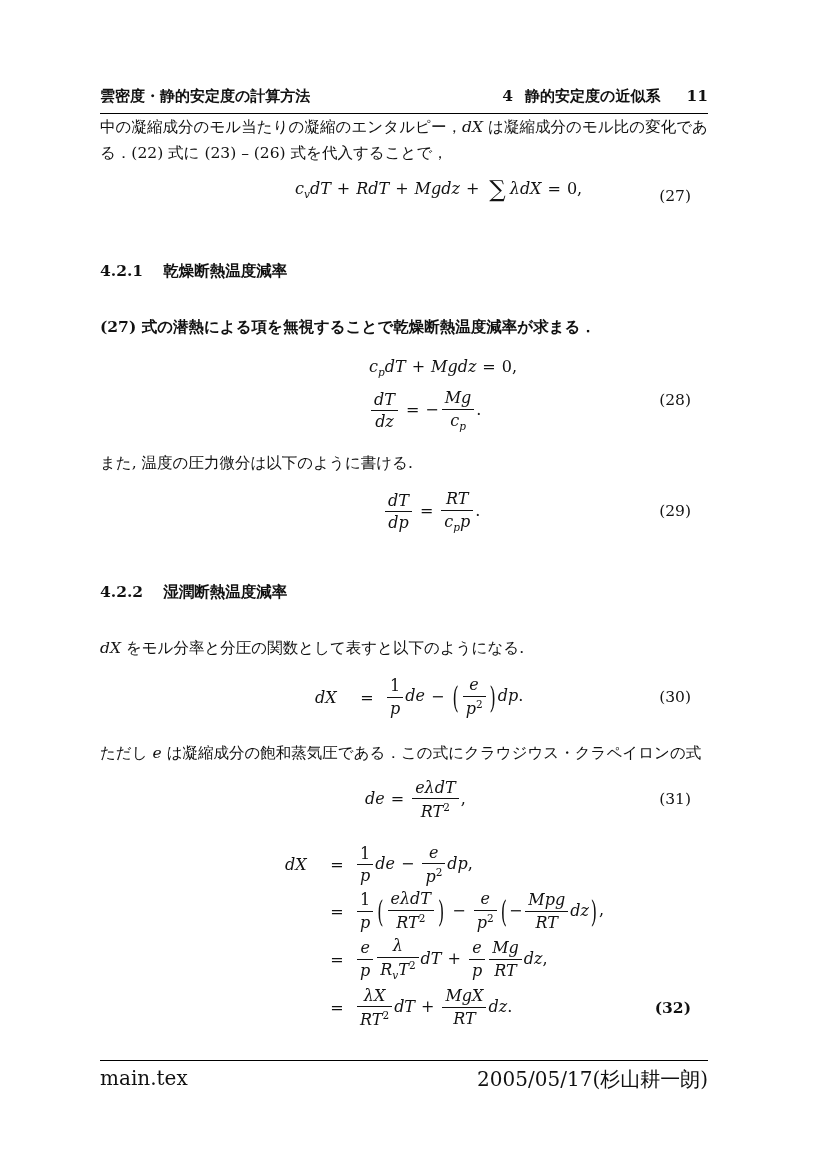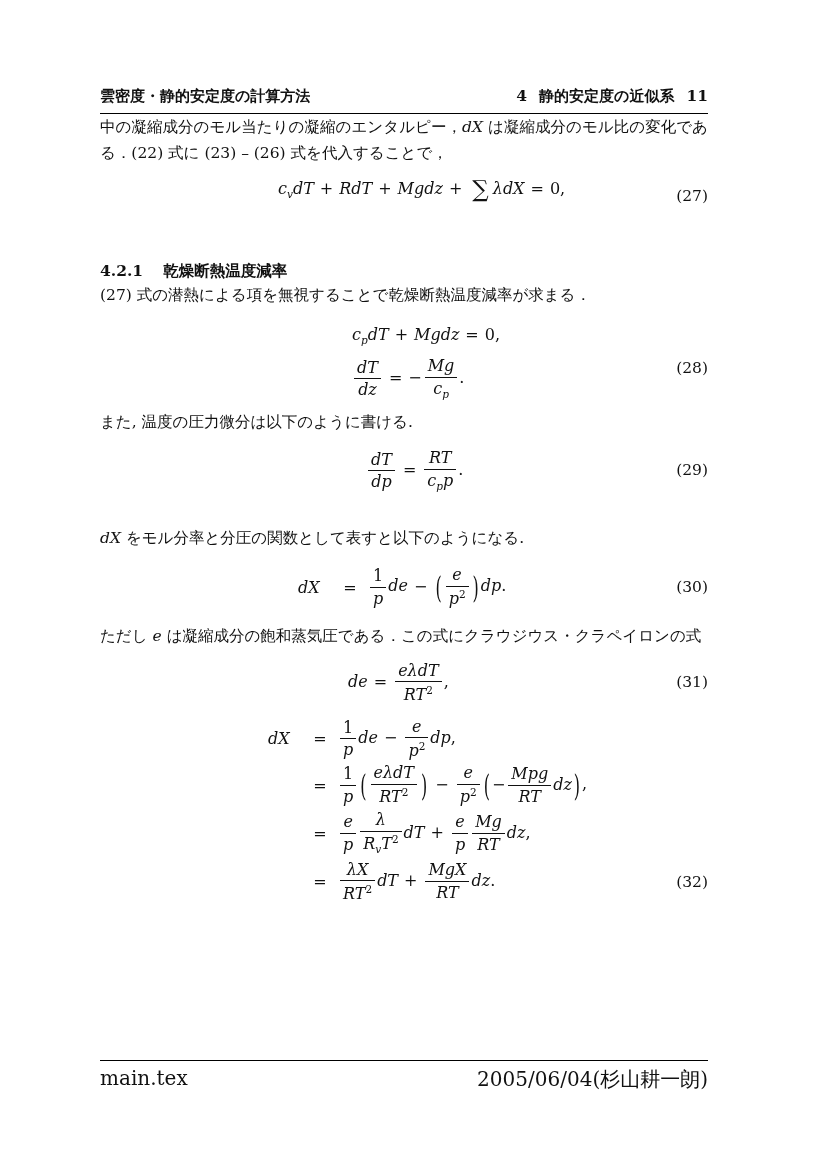--- a/index.html
+++ b/index.html
@@ -13,21 +13,21 @@
 
   
   .header{
     display:flex;justify-content:space-between;align-items:baseline;
     padding-top:86px;padding-bottom:7px;border-bottom:1.5px solid #000;
   }
   .header-left{font-family:"DejaVu Sans","Liberation Sans",sans-serif;font-weight:bold;font-size:15px;}
   .header-right{display:flex;align-items:baseline;gap:12px;}
   .header-sec-no{font-weight:bold;font-size:15.5px;}
   .header-sec-title{font-family:"DejaVu Sans","Liberation Sans",sans-serif;font-weight:bold;font-size:15px;}
-  .header-page-no{font-weight:bold;font-size:15.5px;}
+  .header-page-no{font-weight:bold;font-size:15.5px;margin-left:14px;}
 
   
   .para{font-size:15.5px;line-height:26px;text-align:justify;margin:0;}
   .mj{font-style:normal;}
 
   
   .sec-heading{
     font-family:"DejaVu Sans","Liberation Sans",sans-serif;font-weight:bold;
     font-size:15.5px;display:flex;gap:20px;align-items:baseline;
   }
@@ -41,43 +41,43 @@
   sub.ms,sup.ms{font-size:10.5px;}
   sub.ms{font-style:italic;}
   .msum{font-size:23px;vertical-align:-3px;margin:0 4px;line-height:0;}
   .frac{display:inline-block;vertical-align:middle;text-align:center;margin:0 2px;}
   .frac>.num{display:block;padding:0 3px 2px;line-height:1.1;}
   .frac>.den{display:block;border-top:1px solid #111;padding:2px 3px 0;line-height:1.1;}
   .grp{white-space:nowrap;}
   .grp>.par{display:inline-block;transform:scaleY(1.9);font-size:16px;font-weight:300;margin:0 2px;vertical-align:middle;}
 
   
-  .equation{position:relative;font-size:16px;margin:0;}
+  .equation{position:relative;font-size:16px;margin:17px;}
   .eq-lines{display:inline-block;text-align:left;}
   .eq-line{line-height:30px;white-space:nowrap;}
   .eq-line.tall{line-height:46px;}
   .eq-number{position:absolute;right:0;font-size:15.5px;font-style:normal;}
   .eq-row{display:flex;align-items:center;white-space:nowrap;margin:5px 0;}
   .eq-row .lhs{display:inline-block;min-width:34px;}
   .eq-row .rel{display:inline-block;width:36px;text-align:center;}
 
   .equation.eq27{margin-top:8px;}  .eq27 .eq-lines{margin-left:178px;} .eq27 .eq-number{bottom:4px;}
   .para.p2{margin-top:8px;}
   .sec-heading.s421{margin-top:52px;}
-  .para.p3{}
+  .para.p3{margin-top:32px;font-weight:bold;}
   .equation.eq28{margin-top:12px;} .eq28 .eq-lines{margin-left:252px;} .eq28 .eq-number{bottom:24px;}
   .para.p4{margin-top:8px;}
   .equation.eq29{margin-top:12px;} .eq29 .eq-lines{margin-left:266px;} .eq29 .eq-number{top:50%;transform:translateY(-50%);}
   .sec-heading.s422{margin-top:48px;}
   .para.p5{margin-top:32px;}
   .equation.eq30{margin-top:10px;} .eq30 .eq-lines{margin-left:198px;} .eq30 .eq-number{top:50%;transform:translateY(-50%);}
   .para.p6{margin-top:10px;}
   .equation.eq31{margin-top:10px;} .eq31 .eq-lines{margin-left:248px;} .eq31 .eq-number{top:50%;transform:translateY(-50%);}
   .para.p7{margin-top:14px;}
-  .equation.eq32{margin-top:8px;}  .eq32 .eq-lines{margin-left:168px;} .eq32 .eq-number{bottom:16px;}
+  .equation.eq32{margin-top:8px;}  .eq32 .eq-lines{margin-left:168px;} .eq32 .eq-number{bottom:16px;font-weight:bold;}
   .para.p1{}
 
   
   .footer{
     position:absolute;left:100px;top:1060px;width:608px;
     border-top:1.5px solid #000;padding-top:5px;
     display:flex;justify-content:space-between;font-size:20px;
   }
 </style>
 </head>
@@ -122,20 +122,24 @@
 
     <p class="para p4"><span class="mj">また, 温度の圧力微分は以下のように書ける.</span></p>
 
     <div class="equation eq29">
       <div class="eq-lines">
         <div class="eq-line tall"><span class="frac"><span class="num"><span class="mi">dT</span></span><span class="den"><span class="mi">dp</span></span></span><span class="mo">=</span><span class="frac"><span class="num"><span class="mi">RT</span></span><span class="den"><span class="mi">c<sub class="ms">p</sub></span><span class="mi">p</span></span></span><span class="mt">.</span></div>
       </div>
       <span class="eq-number">(29)</span>
     </div>
 
+    <div class="sec-heading s422">
+      <span class="sec-no">4.2.2</span>
+      <span>湿潤断熱温度減率</span>
+    </div>
 
     <p class="para p5"><span class="mi">dX</span><span class="mj"> をモル分率と分圧の関数として表すと以下のようになる.</span></p>
 
     <div class="equation eq30">
       <div class="eq-lines">
         <div class="eq-row">
           <span class="lhs"><span class="mi">dX</span></span>
           <span class="rel">=</span>
           <span class="rhs"><span class="frac"><span class="num"><span class="mt">1</span></span><span class="den"><span class="mi">p</span></span></span><span class="mi">de</span><span class="mo">−</span><span class="grp"><span class="par">(</span><span class="frac"><span class="num"><span class="mi">e</span></span><span class="den"><span class="mi">p<sup class="ms mt">2</sup></span></span></span><span class="par">)</span></span><span class="mi">dp</span><span class="mt">.</span></span>
         </div>
@@ -176,15 +180,15 @@
           <span class="rhs"><span class="frac"><span class="num"><span class="mi">λX</span></span><span class="den"><span class="mi">RT<sup class="ms mt">2</sup></span></span></span><span class="mi">dT</span><span class="mo">+</span><span class="frac"><span class="num"><span class="mi">MgX</span></span><span class="den"><span class="mi">RT</span></span></span><span class="mi">dz</span><span class="mt">.</span></span>
         </div>
       </div>
       <span class="eq-number">(32)</span>
     </div>
 
   </div>
 
   <div class="footer">
     <span>main.tex</span>
-    <span>2005/06/04(杉山耕一朗)</span>
+    <span>2005/05/17(杉山耕一朗)</span>
   </div>
 </div>
 
 </body></html>

